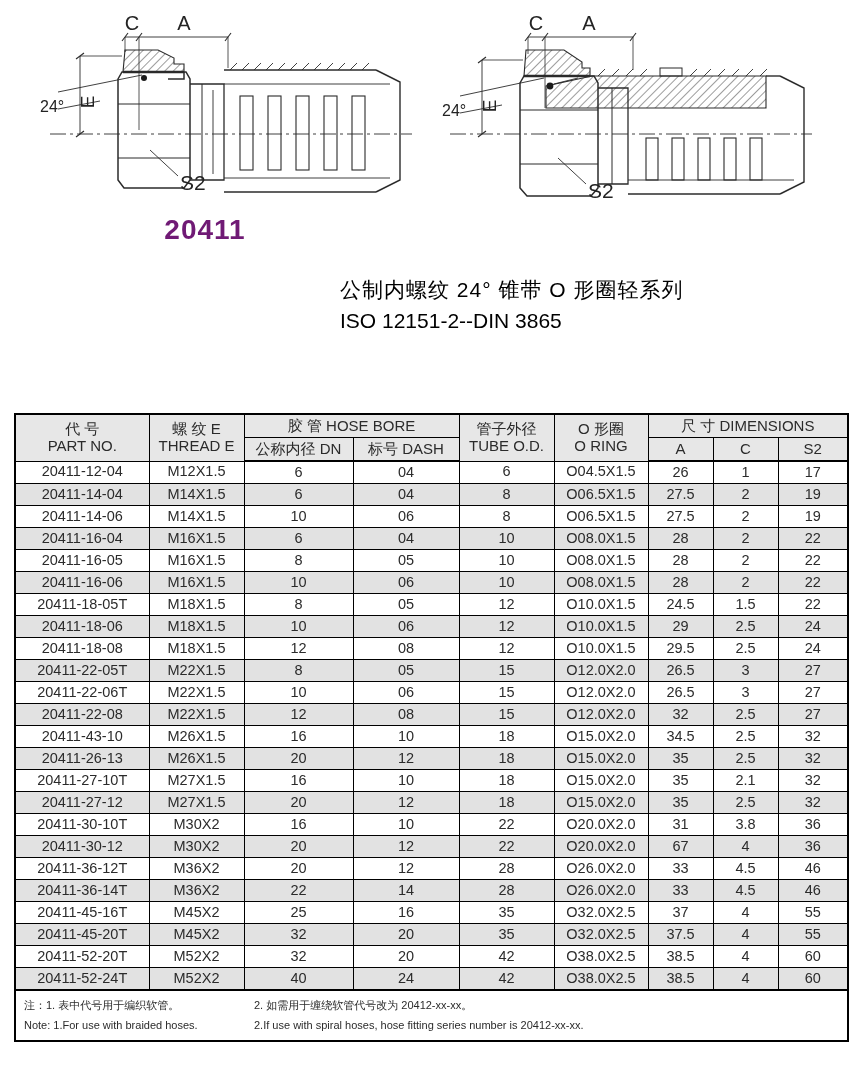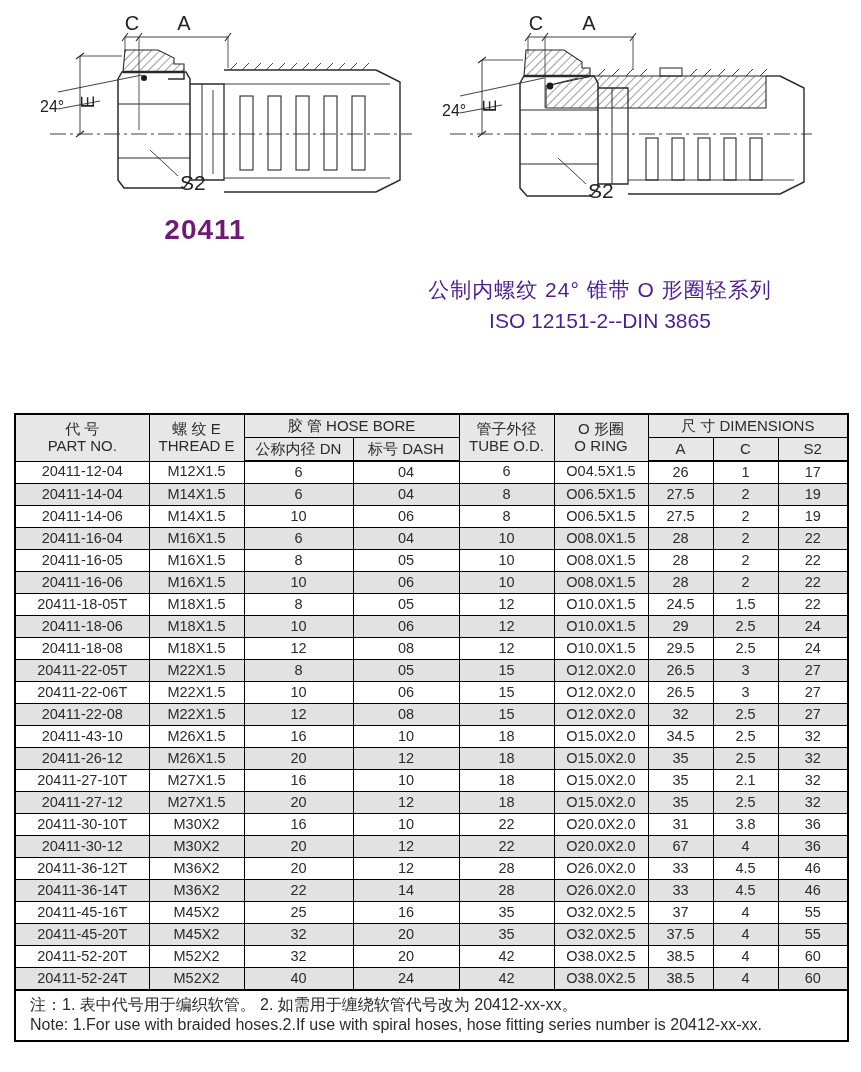--- a/index.html
+++ b/index.html
@@ -26,21 +26,21 @@
     position:absolute;top:214px;
     font-size:28px;font-weight:bold;letter-spacing:1px;
     text-align:center;color:#701a75;
   }
   .drawing-title.left{left:30px;width:350px;}
   .drawing-title.right{left:430px;width:340px;}
 
   
   .heading{
     position:absolute;left:340px;top:274px;width:520px;
-    text-align:center;font-size:21px;line-height:31px;color:#4c1d95;
+    text-align:left;font-size:21px;line-height:31px;color:#000000;
   }
   .heading .zh{letter-spacing:1px;}
 
   
   table.spec{
     position:absolute;left:14px;top:413px;width:833px;
     border-collapse:collapse;table-layout:fixed;
     font-size:14.5px;color:#2b2b2b;
     border:2px solid var(--border);
   }
@@ -48,22 +48,22 @@
     border:1px solid var(--border);
     text-align:center;vertical-align:middle;
     padding:0;height:21px;line-height:1.08;
     font-weight:normal;overflow:hidden;white-space:nowrap;
   }
   table.spec thead th{background:var(--header-bg);font-size:15px;height:22px;margin-left:32px;}
   table.spec thead tr.h2 th{border-bottom:2px solid var(--border);}
   table.spec thead th .l2{margin-top:1px;}
   table.spec tbody tr.alt td{background:var(--alt-row-bg);}
   table.spec tfoot td{
-    text-align:left;padding:4px 8px 5px 14px;height:auto;
-    font-size:16px;line-height:20px;white-space:nowrap;
+    text-align:left;padding:4px 8px 5px 8px;height:auto;
+    font-size:11px;line-height:20px;white-space:nowrap;
     border-top:2px solid var(--border);
   }
   .note-l{display:inline-block;min-width:230px;}
 </style>
 </head>
 <body>
 
 <div class="page">
 
   <div class="drawing left">
@@ -414,21 +414,21 @@
           <td>M26X1.5</td>
           <td>16</td>
           <td>10</td>
           <td>18</td>
           <td>O15.0X2.0</td>
           <td>34.5</td>
           <td>2.5</td>
           <td>32</td>
         </tr>
         <tr class="alt">
-          <td>20411-26-12</td>
+          <td>20411-26-13</td>
           <td>M26X1.5</td>
           <td>20</td>
           <td>12</td>
           <td>18</td>
           <td>O15.0X2.0</td>
           <td>35</td>
           <td>2.5</td>
           <td>32</td>
         </tr>
         <tr>

